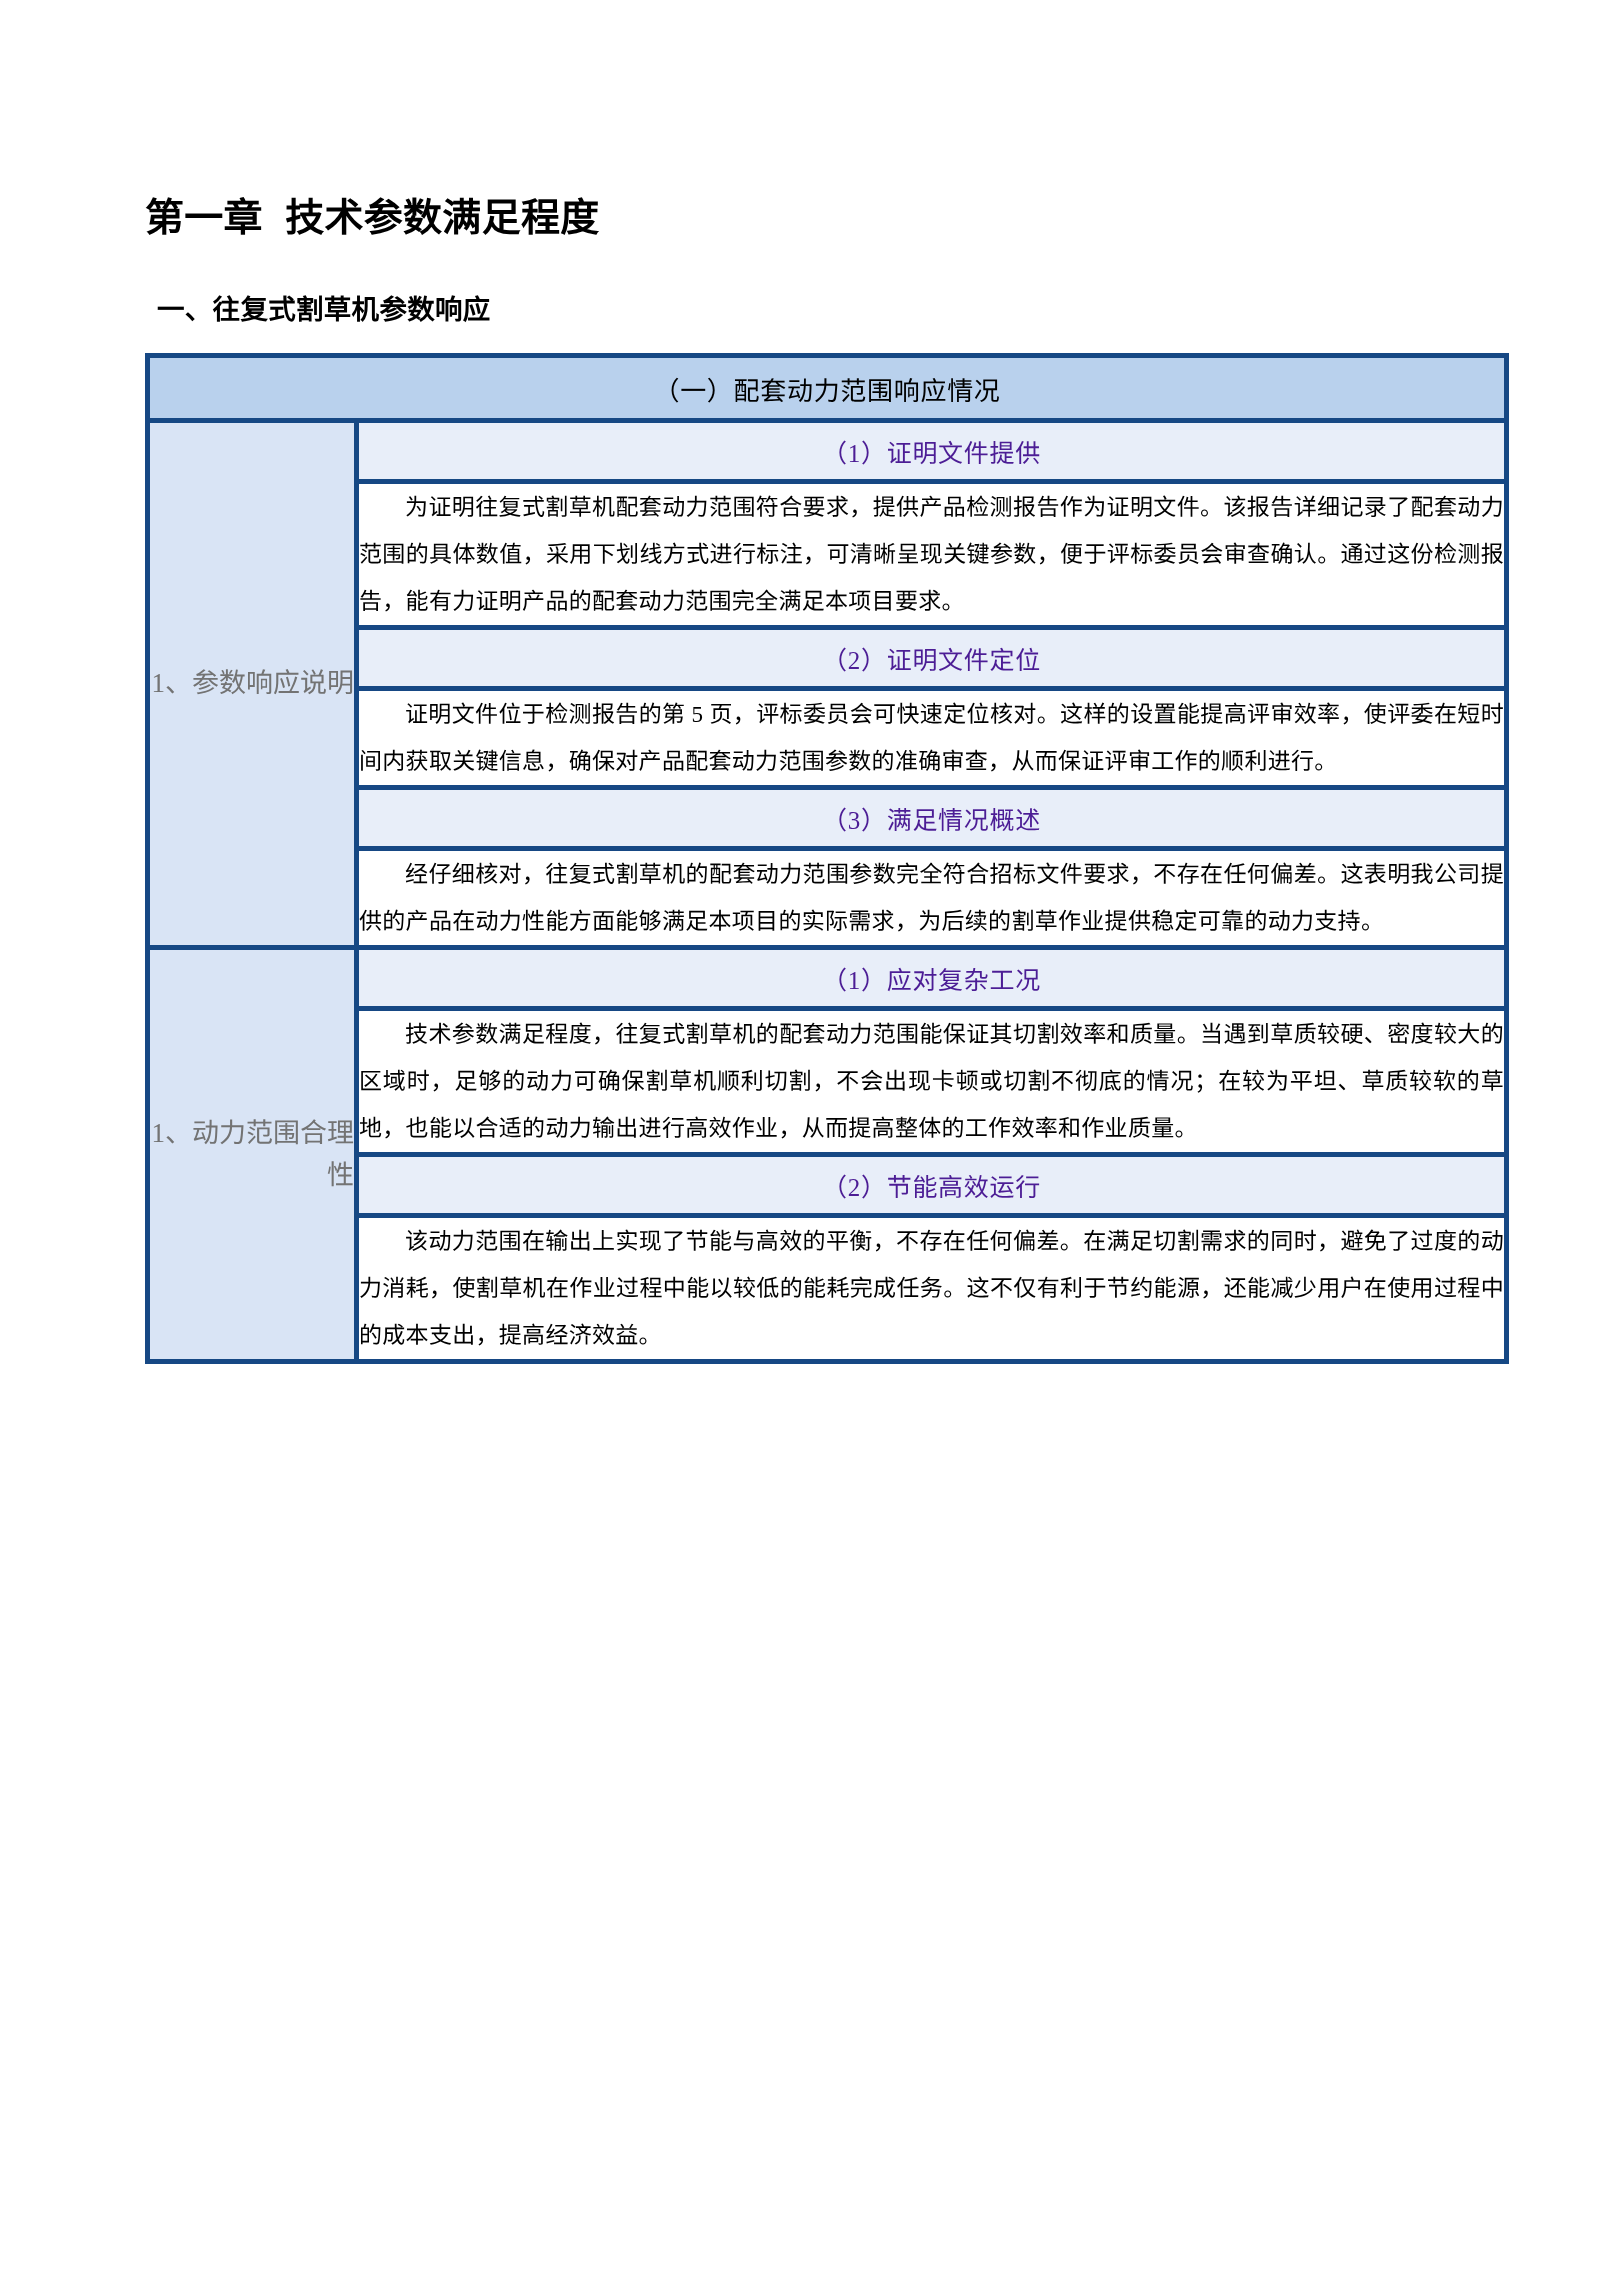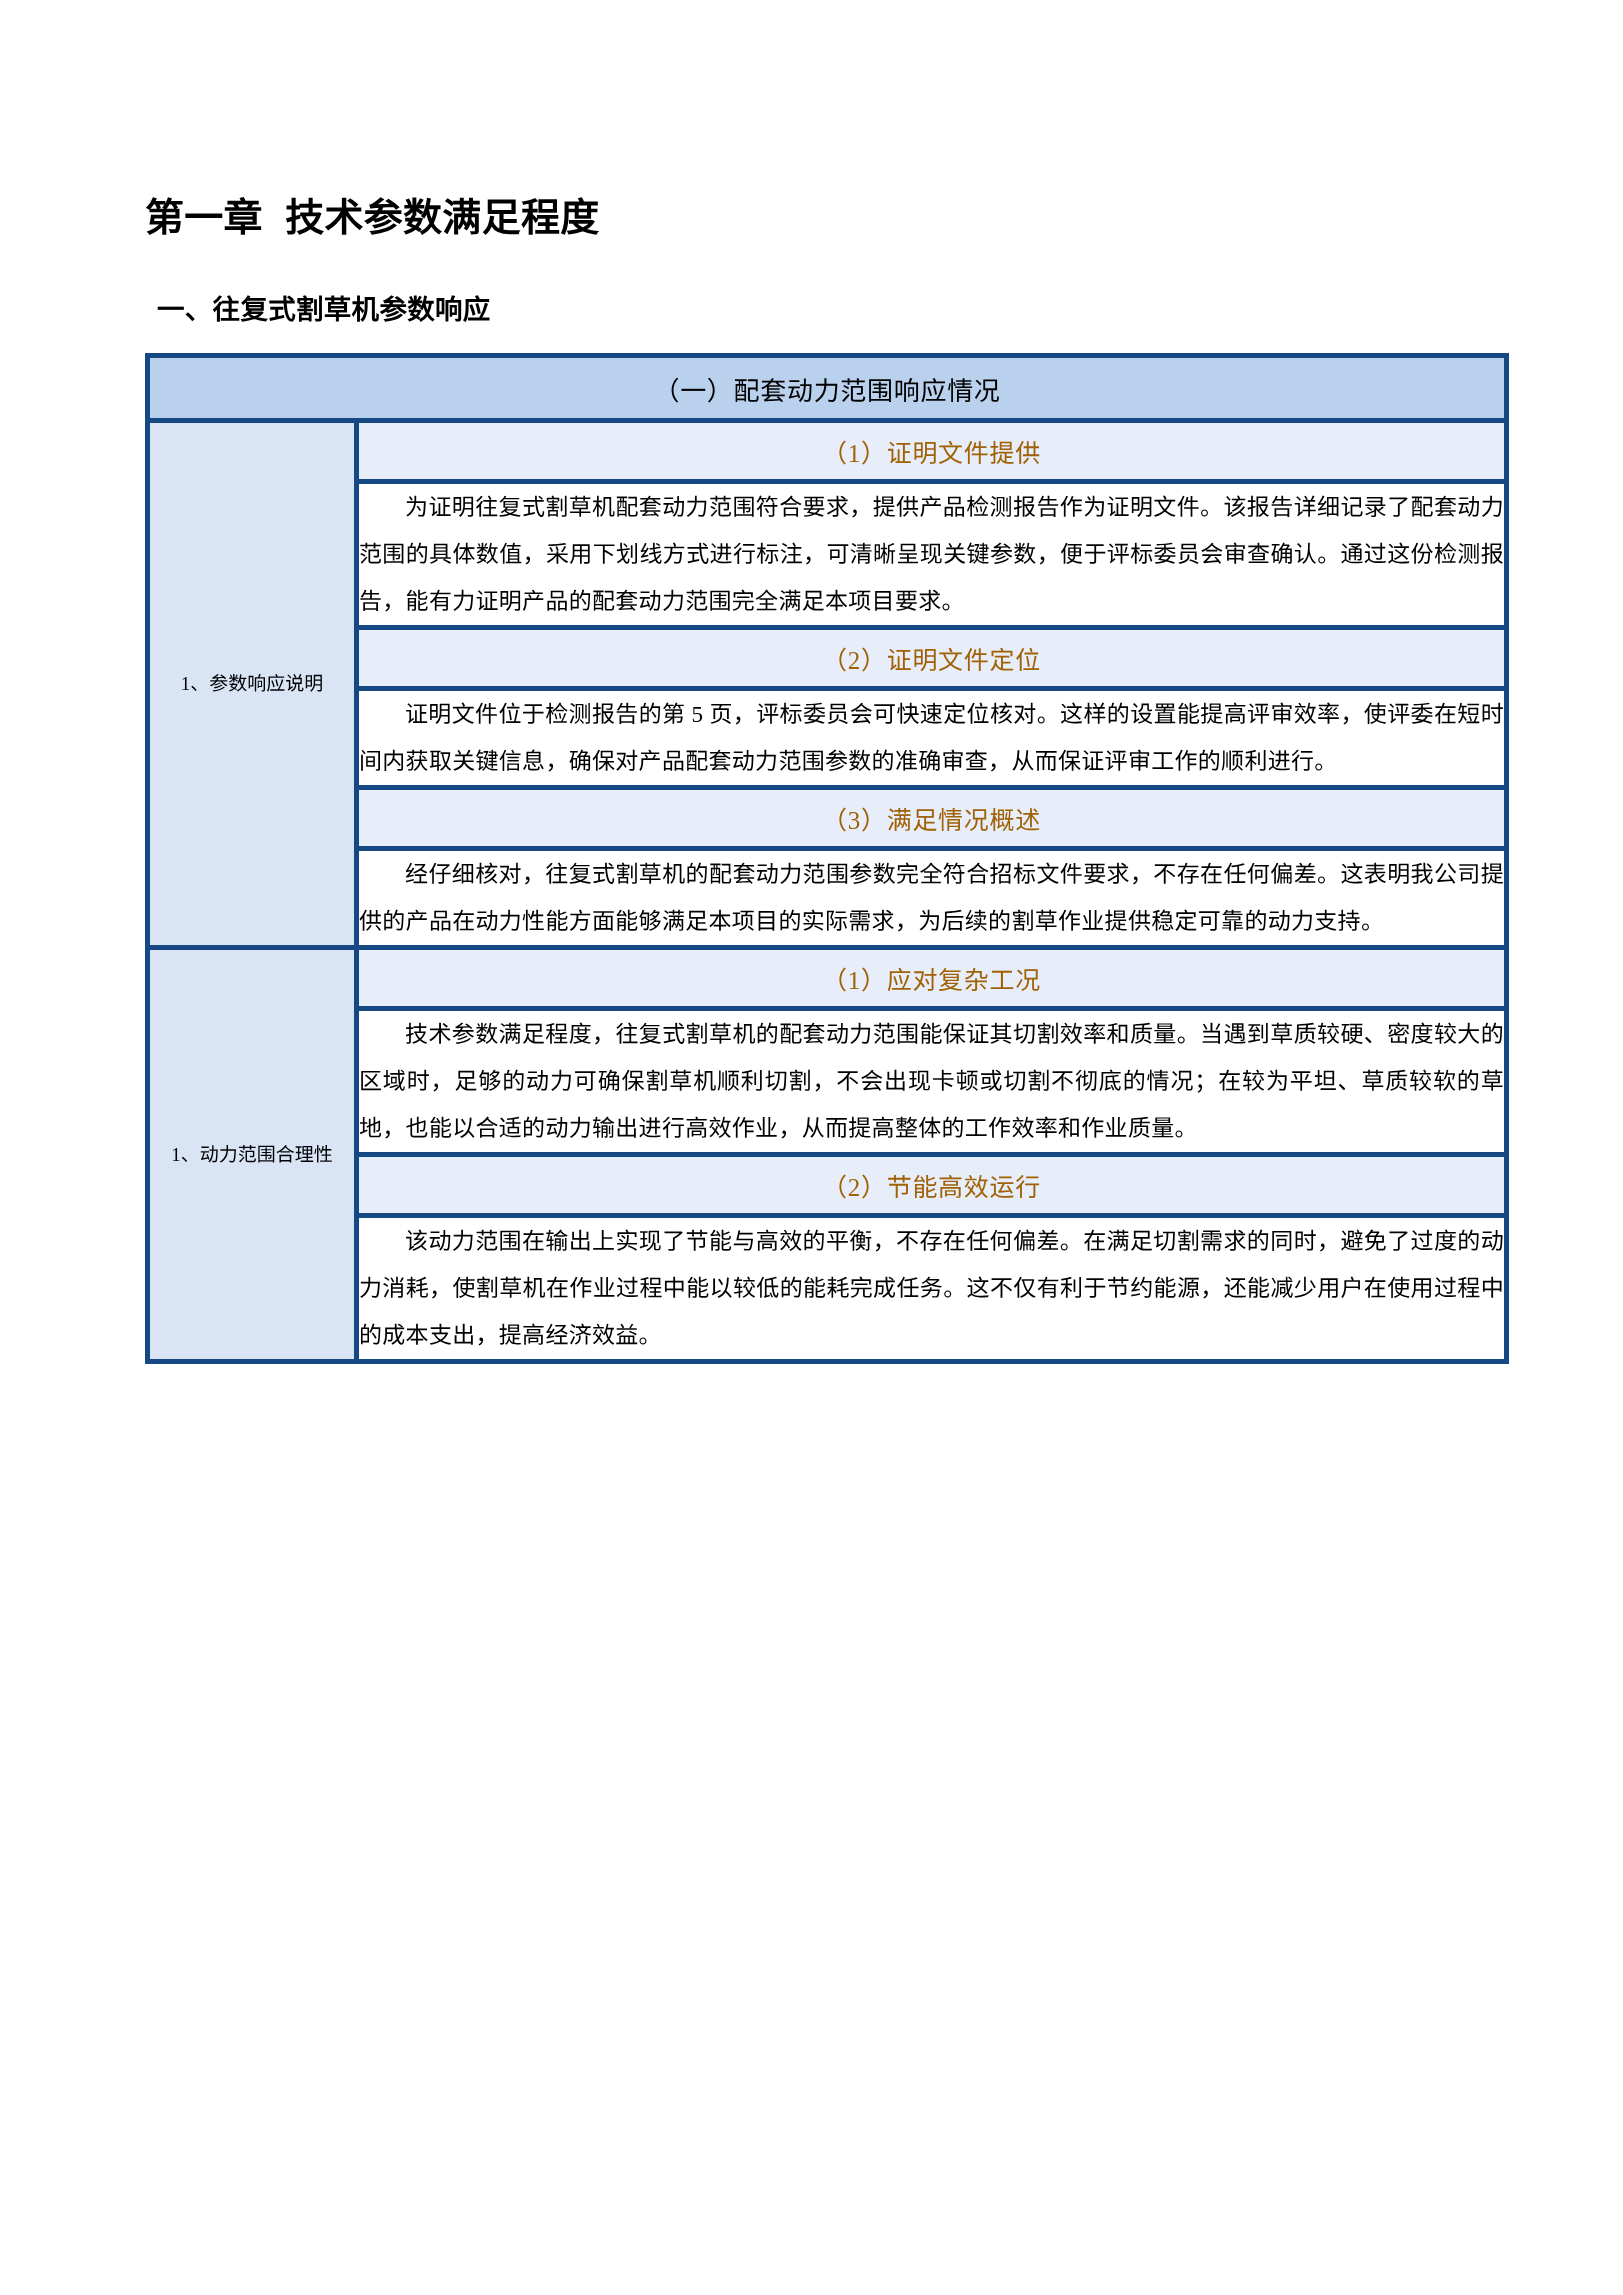--- a/index.html
+++ b/index.html
@@ -89,36 +89,36 @@
     font-family: "Liberation Serif", "DejaVu Serif", serif;
     font-size: 26px;
     color: #000000;
     height: 60px;
     letter-spacing: 0.7px;
   }
 
   
   .tbl-rowlabel {
     background: #d9e4f5;
-    text-align: center;
+    text-align: right;
     vertical-align: middle;
     font-family: "Liberation Serif", "DejaVu Serif", serif;
-    font-size: 19px;
+    font-size: 27px;
     line-height: 1.55;
-    color: #000000;
+    color: #737373;
     padding: 5.2px 14.4px;
   }
 
   
   .tbl-subhead {
     background: #e8eef9;
     text-align: center;
     font-family: "Liberation Serif", "DejaVu Serif", serif;
     font-size: 25px;
-    color: #a16207;
+    color: #4c1d95;
     height: 56px;
     letter-spacing: 0.7px;
   }
 
   
   .tbl-body {
     background: #ffffff;
     text-align: justify;
     text-justify: inter-ideograph;
     font-family: "Liberation Serif", "DejaVu Serif", serif;

